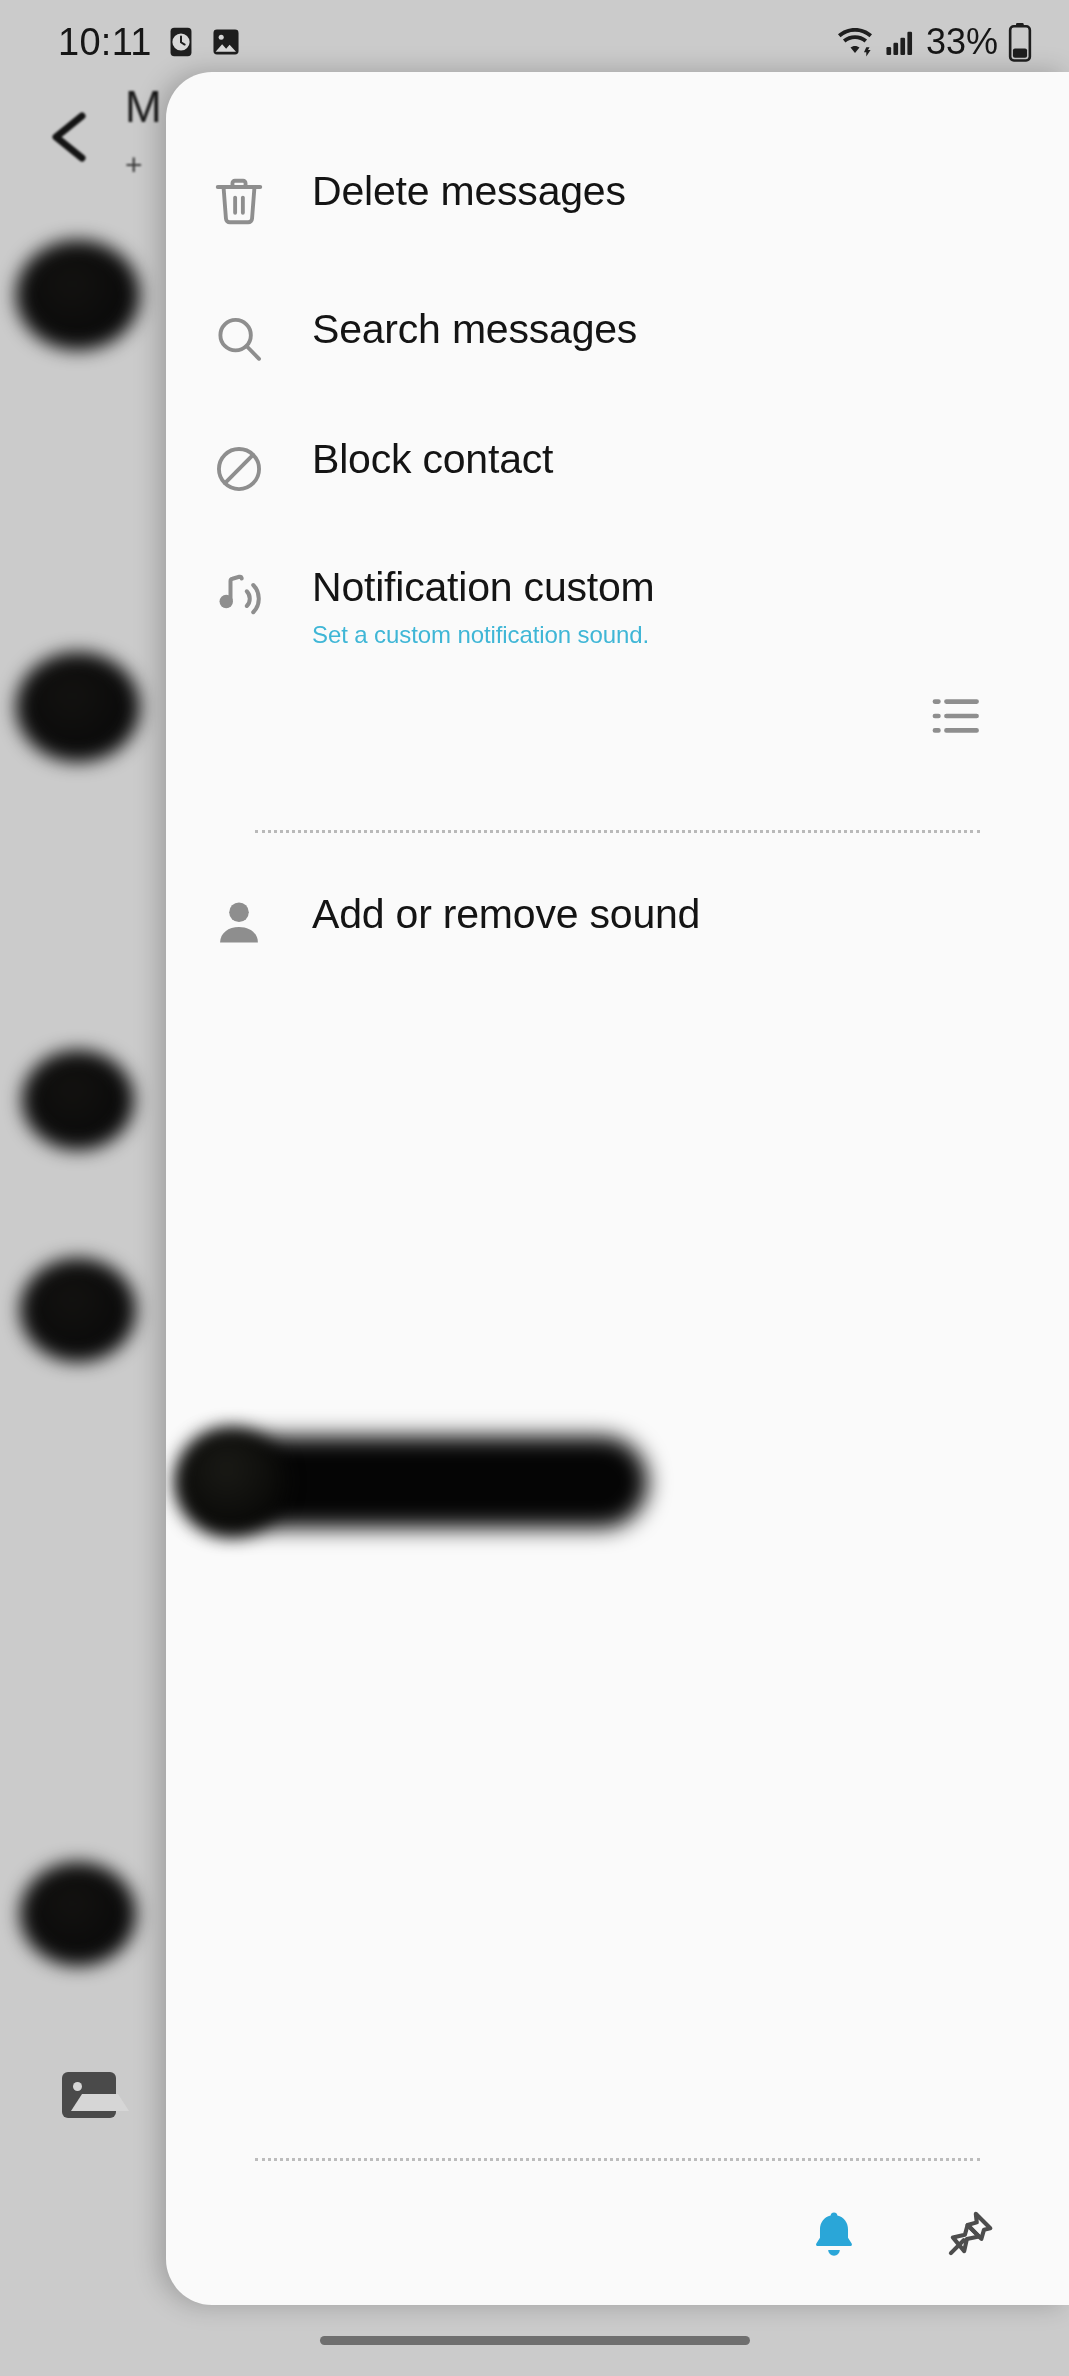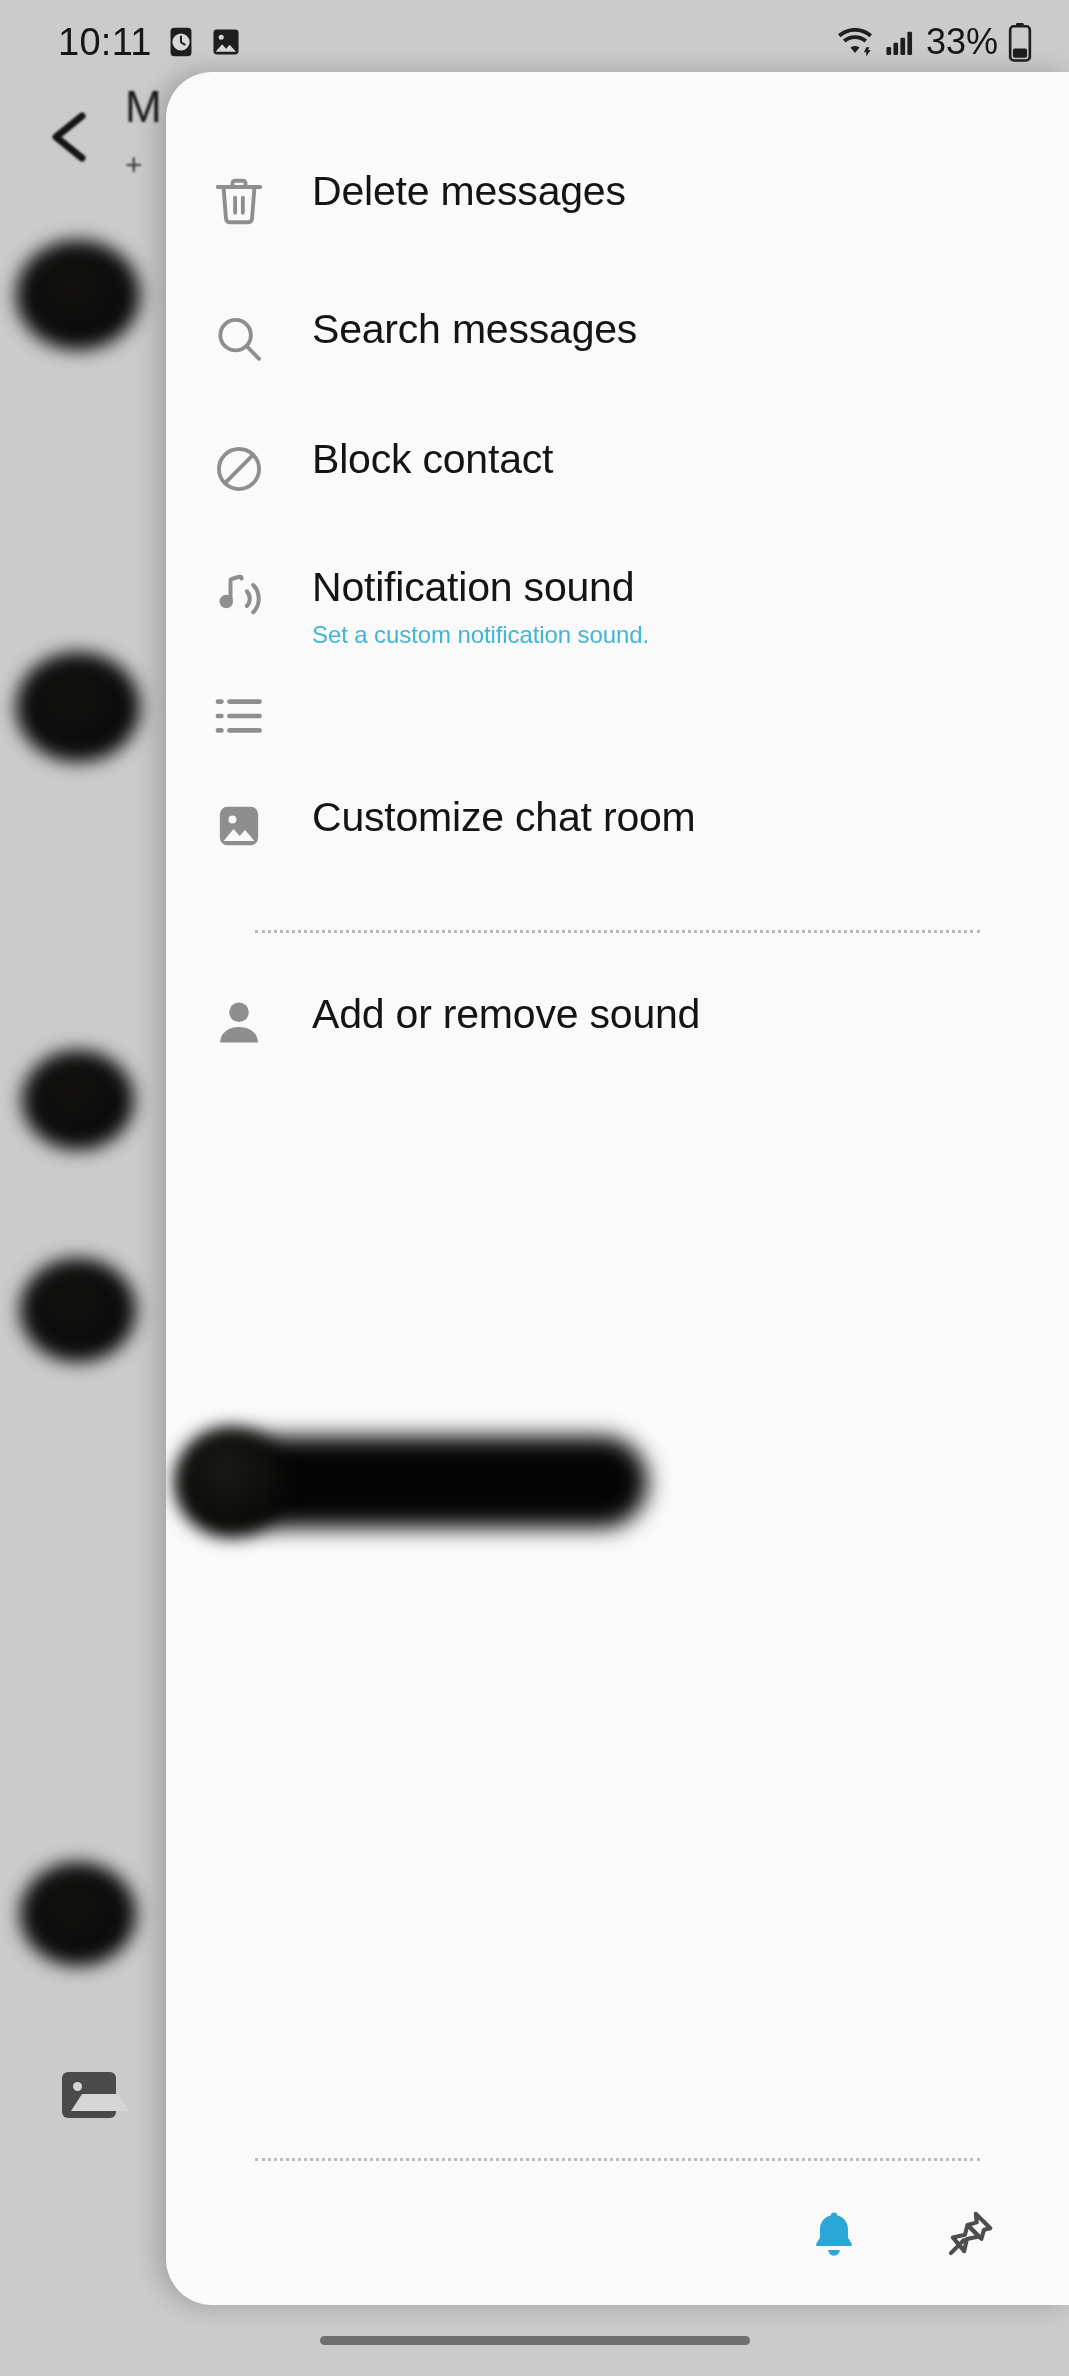--- a/index.html
+++ b/index.html
@@ -118,20 +118,21 @@
   }
 
   #menu-list { padding-top: 96px; }
 
   .menu-item {
     display: flex;
     align-items: flex-start;
     min-height: 100px;
     padding: 0 40px 0 0;
     cursor: pointer;
+    justify-content: flex-end;
   }
   .mi-icon {
     width: 146px;
     flex: 0 0 146px;
     display: flex;
     justify-content: center;
     align-items: flex-start;
     padding-top: 4px;
   }
   .mi-text { flex: 1; padding-top: 0px; }
@@ -306,50 +307,38 @@
       <div class="menu-item">
         <div class="mi-icon">
           <svg width="60" height="60" viewBox="0 0 24 24" fill="none">
             <path d="M13.1 4.2c-.1-.5-.5-.8-1-.7L9.4 4.3a1 1 0 0 0-.8 1v7.4" stroke="#8e8e8e" stroke-width="1.6" stroke-linecap="round"></path>
             <circle cx="6.9" cy="13.4" r="2.7" fill="#8e8e8e"></circle>
             <path d="M15.1 9.3a4.2 4.2 0 0 1 0 5.9" stroke="#8e8e8e" stroke-width="1.6" stroke-linecap="round"></path>
             <path d="M17.7 6.8a7.8 7.8 0 0 1 0 10.9" stroke="#8e8e8e" stroke-width="1.6" stroke-linecap="round"></path>
           </svg>
         </div>
         <div class="mi-text">
-          <div class="mi-title">Notification sound</div>
+          <div class="mi-title">Notification custom</div>
           <div class="mi-sub">Set a custom notification sound.</div>
         </div>
       </div>
 
       <div class="spacer-4"></div>
 
       <div class="menu-item">
         <div class="mi-icon" style="padding-top:14px;">
           <svg width="58" height="48" viewBox="0 0 24 20" fill="none" stroke="#8e8e8e" stroke-width="1.9" stroke-linecap="round">
             <path d="M3.2 4h1.5M3.2 10h1.5M3.2 16h1.5"></path>
             <path d="M8 4h12.6M8 10h12.6M8 16h12.6"></path>
           </svg>
         </div>
       </div>
 
       <div class="spacer-5"></div>
 
-      <div class="menu-item">
-        <div class="mi-icon">
-          <svg width="56" height="56" viewBox="0 0 24 24">
-            <rect x="3.8" y="3.8" width="16.4" height="16.4" rx="3.2" fill="#8e8e8e"></rect>
-            <circle cx="9.2" cy="9.2" r="1.7" fill="#fafafa"></circle>
-            <path d="M5.4 18.4l4.3-5.1 2.6 3 2.3-2.6 4 4.7z" fill="#fafafa"></path>
-          </svg>
-        </div>
-        <div class="mi-text">
-          <div class="mi-title">Customize chat room</div>
-        </div>
-      </div>
 
       <div class="spacer-6"></div>
 
       <div class="divider-wrap">
         <div class="dotted-divider"></div>
       </div>
 
       <div class="spacer-7"></div>
 
       <div class="menu-item">

